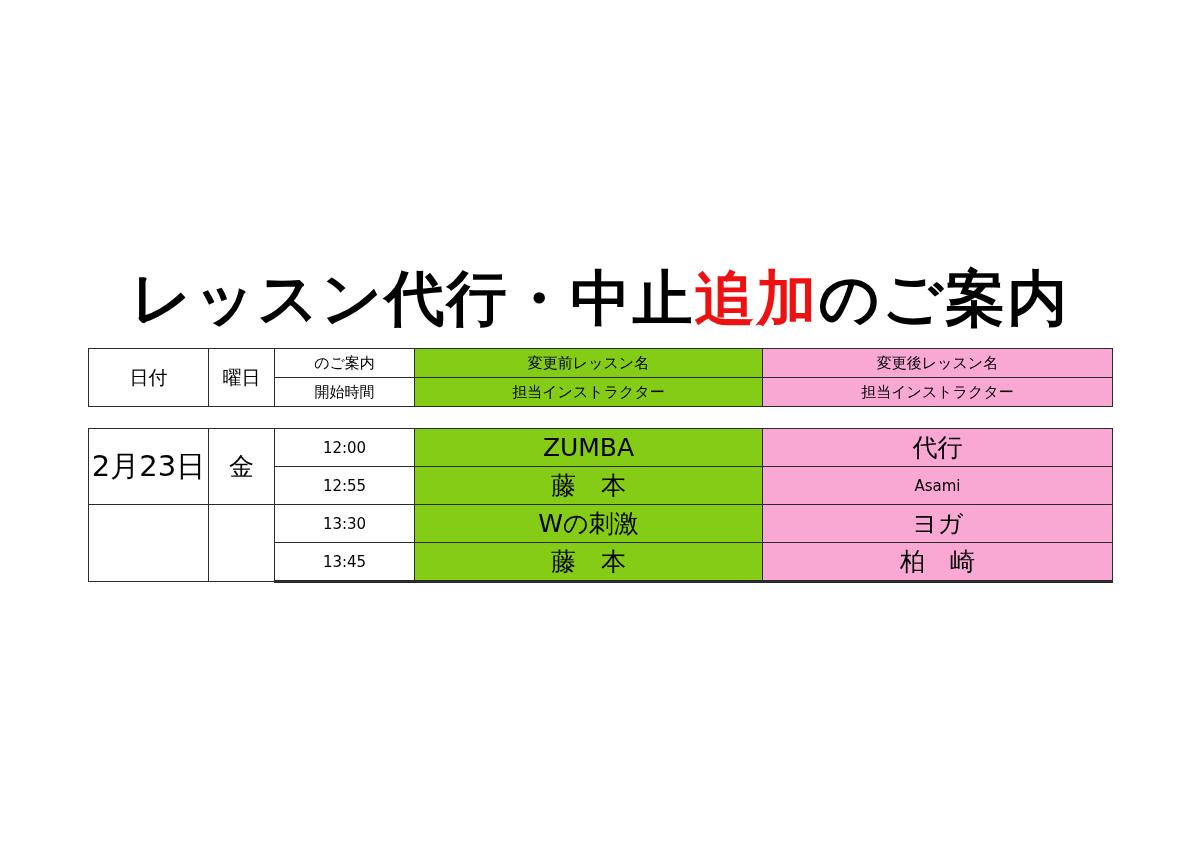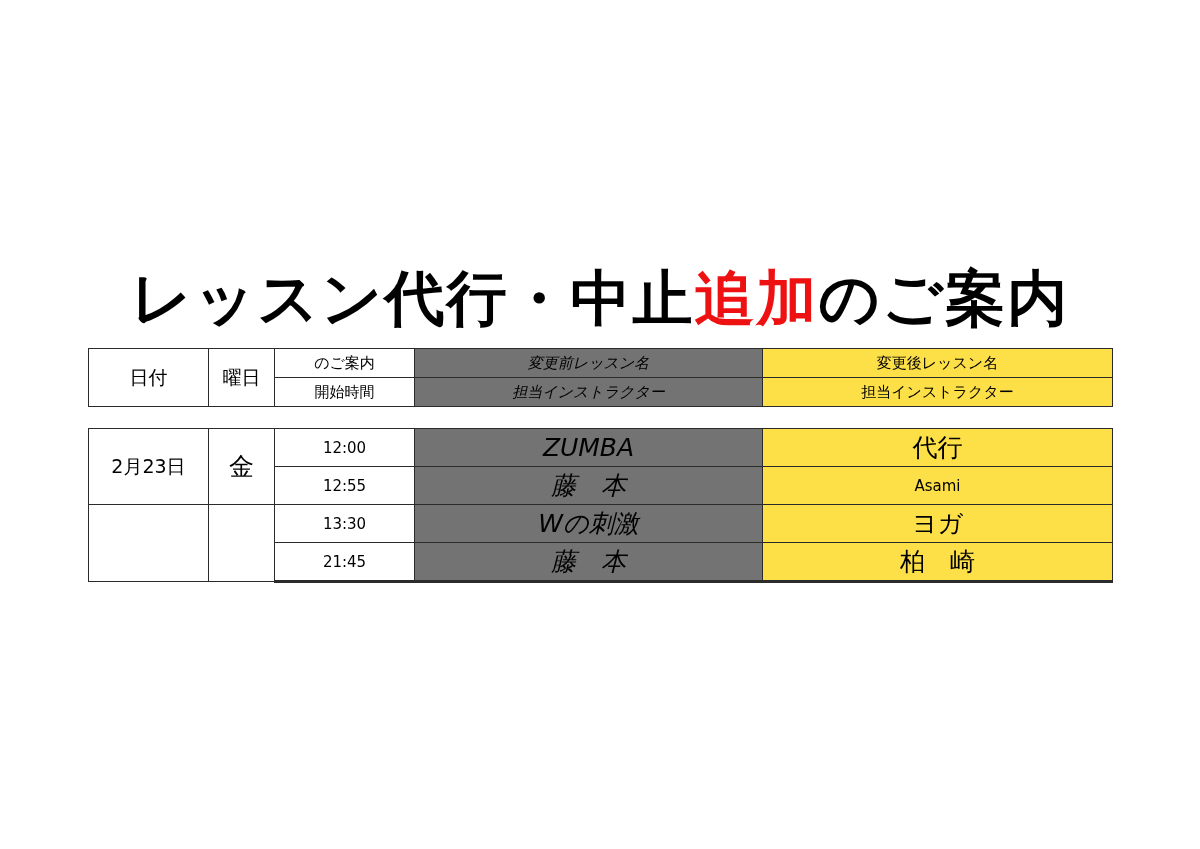--- a/index.html
+++ b/index.html
@@ -55,29 +55,29 @@
     padding: 0;
     font-family: "DejaVu Sans", sans-serif;
     color: #000;
   }
 
   
   .header-table { position: absolute; top: 348px; }
   .header-table td { height: 28px; }
   .hdr-small { font-size: 15px; }
   .hdr-mid   { font-size: 19px; }
-  .cell-blue   { background: #737373; font-style: italic; }
-  .cell-orange { background: #fde047; }
+  .cell-blue   { background: #84cc16; }
+  .cell-orange { background: #f9a8d4; }
 
   
   .main-table { position: absolute; top: 428px; }
   .main-table td { height: 37px; }
   .big   { font-size: 25px; }
   .mid   { font-size: 15px; }
-  .date-cell { font-size: 19px; }
+  .date-cell { font-size: 29px; }
   .outer-bottom { border-bottom: 3px solid #2b2b2b !important; }
 
   
   col.c-date   { width: 120px; }
   col.c-day    { width: 66px; }
   col.c-time   { width: 140px; }
   col.c-before { width: 348px; }
   col.c-after  { width: 350px; }
 </style>
 </head>
@@ -138,19 +138,19 @@
       </tr>
 
       <tr>
         <td rowspan="2" class="date-cell"></td>
         <td rowspan="2" class="big"></td>
         <td class="mid">13:30</td>
         <td class="big cell-blue">Wの刺激</td>
         <td class="big cell-orange">ヨガ</td>
       </tr>
       <tr>
-        <td class="mid outer-bottom">21:45</td>
+        <td class="mid outer-bottom">13:45</td>
         <td class="big cell-blue outer-bottom">藤　本</td>
         <td class="big cell-orange outer-bottom">柏　崎</td>
       </tr>
     </tbody>
   </table>
 </div>
 
 </body></html>

